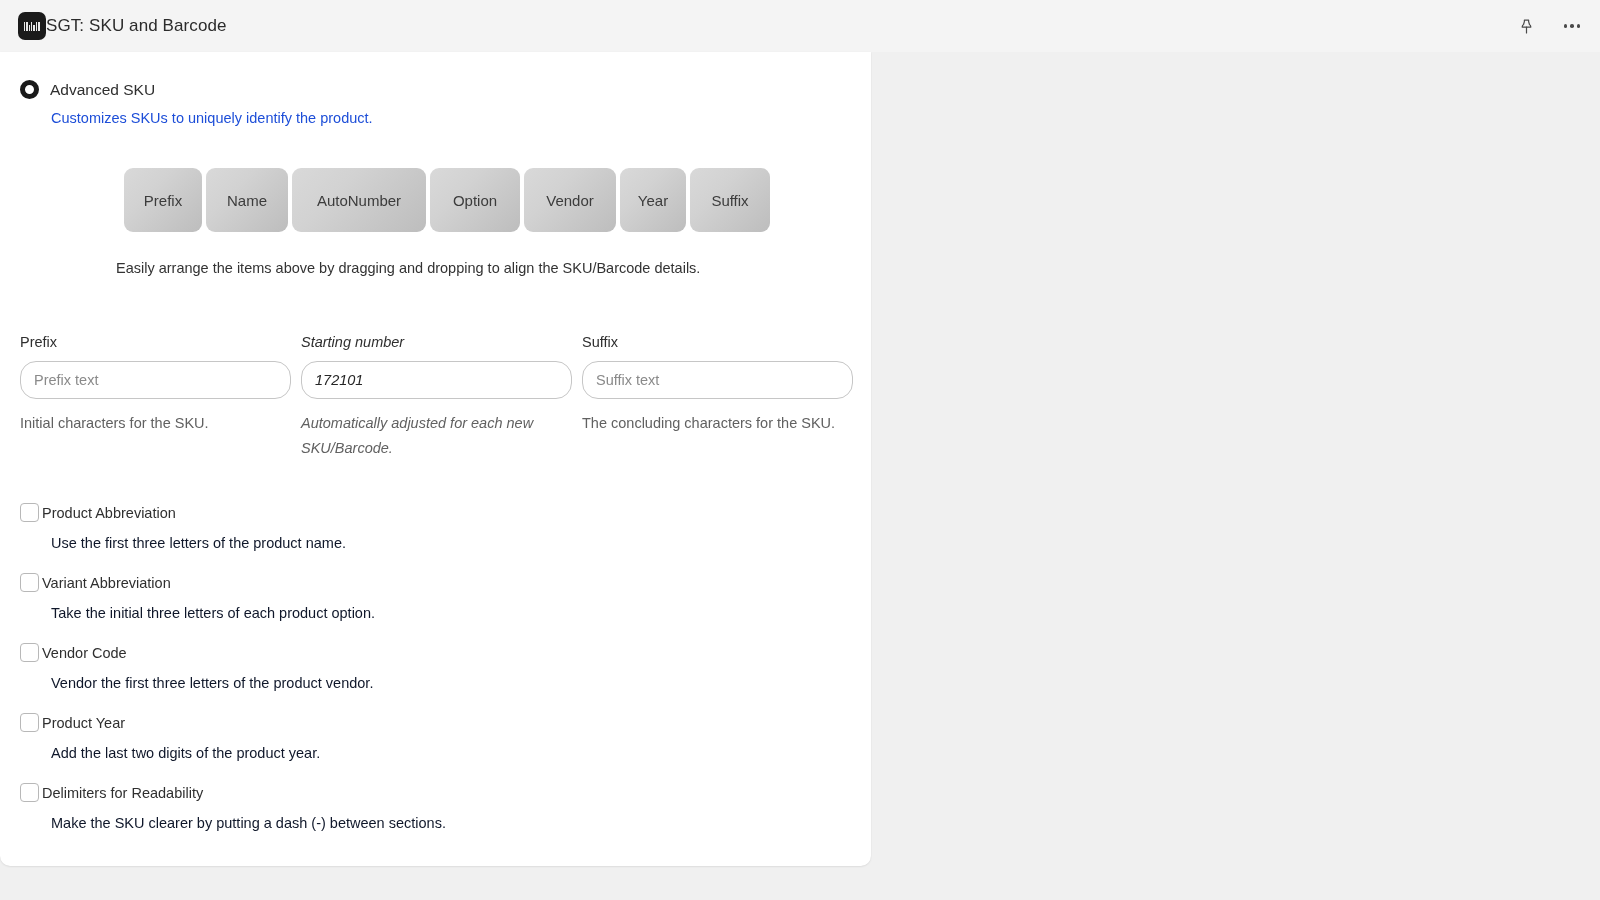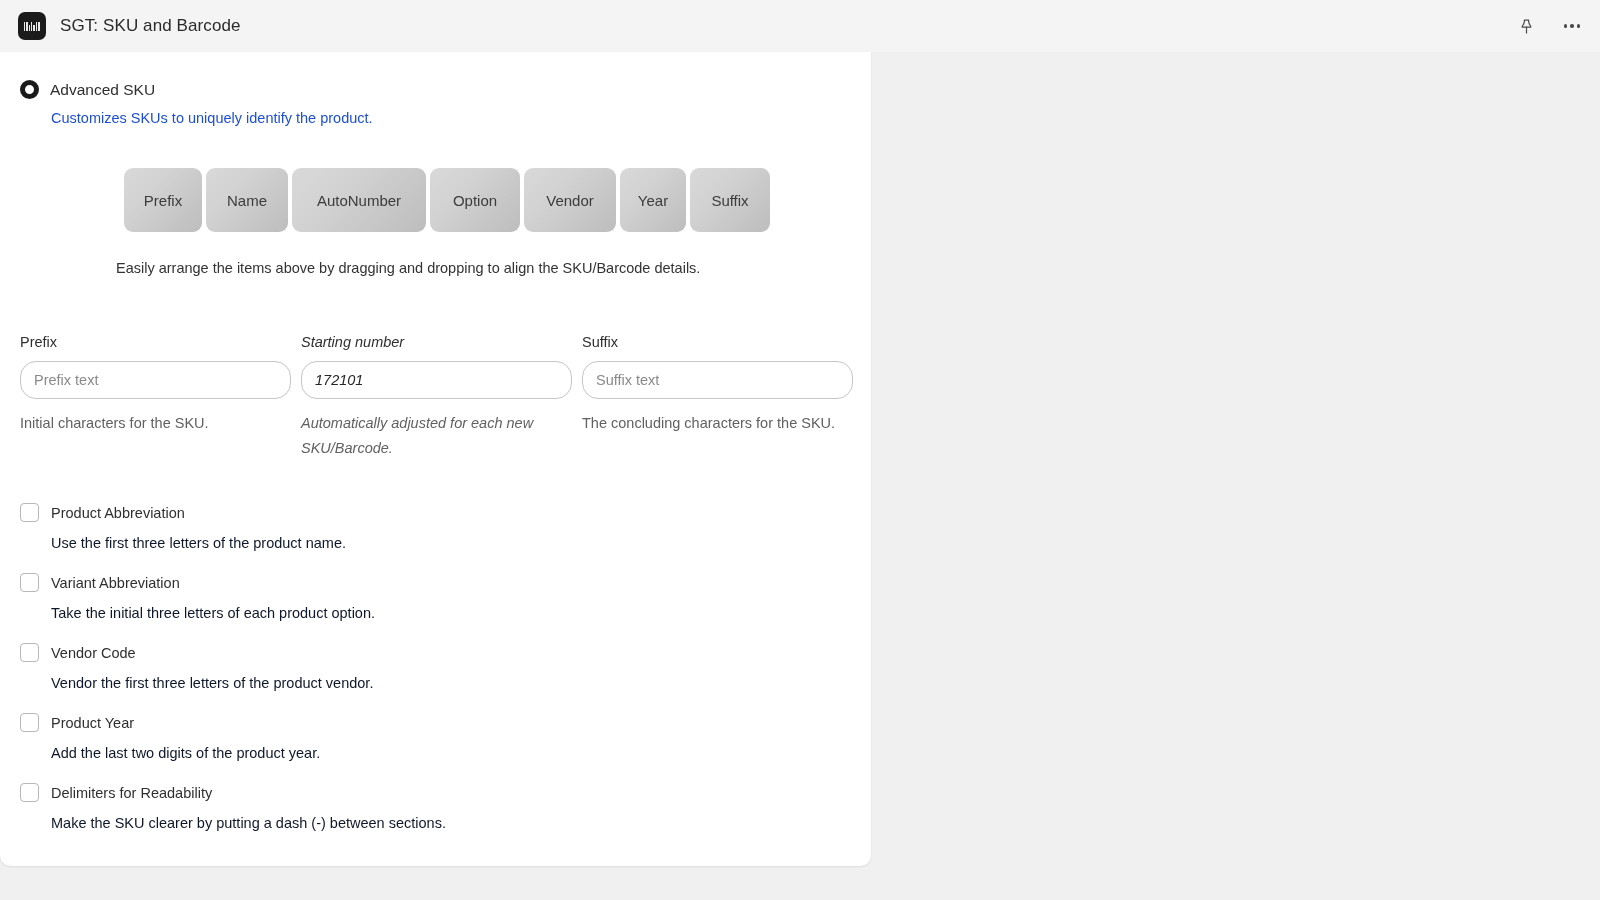--- a/index.html
+++ b/index.html
@@ -17,21 +17,20 @@
     position: relative;
     height: 52px;
     background: #f4f4f4;
     display: flex;
     align-items: center;
     padding: 0 18px;
   }
   .appbar-left {
     display: flex;
     align-items: center;
-    gap: 14px;
     justify-content: space-between;
   }
   .app-icon {
     width: 28px;
     height: 28px;
     border-radius: 7px;
     background: #1b1b1b;
     display: flex;
     align-items: center;
     justify-content: center;
@@ -212,21 +211,21 @@
 
   
   .checklist {
     margin-top: 36px;
     padding-left: 20px;
   }
   .check-item { margin-bottom: 2px; }
   .check-row {
     display: flex;
     align-items: center;
-    gap: 12px;
+    gap: 3px;
     height: 30px;
   }
   .checkbox {
     width: 19px;
     height: 19px;
     border: 1px solid #b8b8b8;
     border-radius: 4px;
     background: #ffffff;
     flex: none;
     cursor: pointer;

